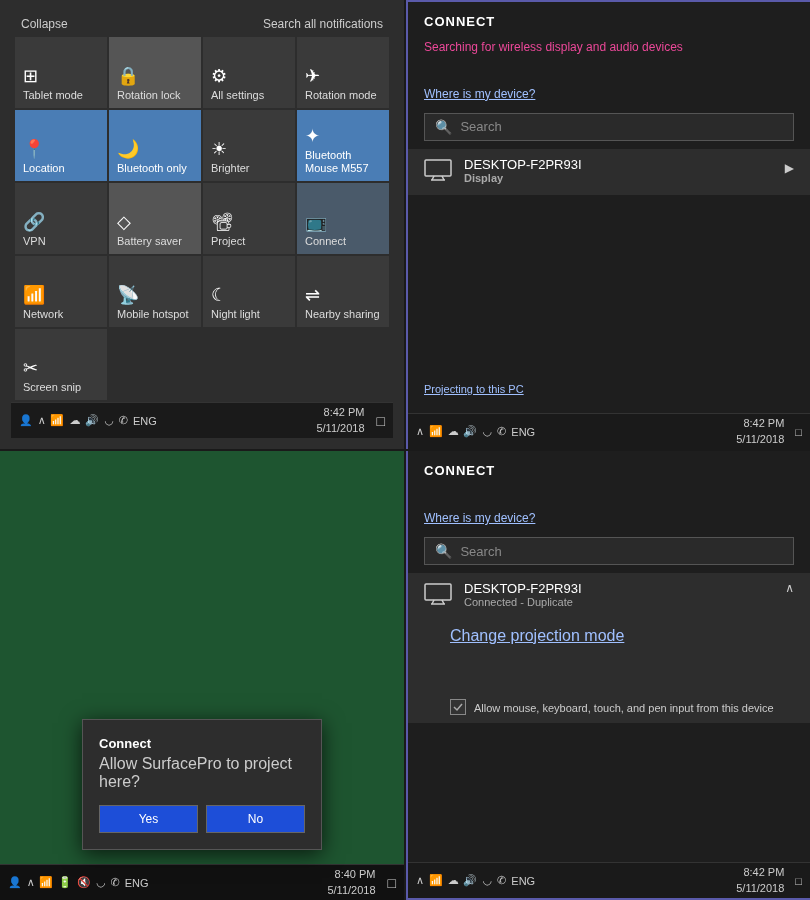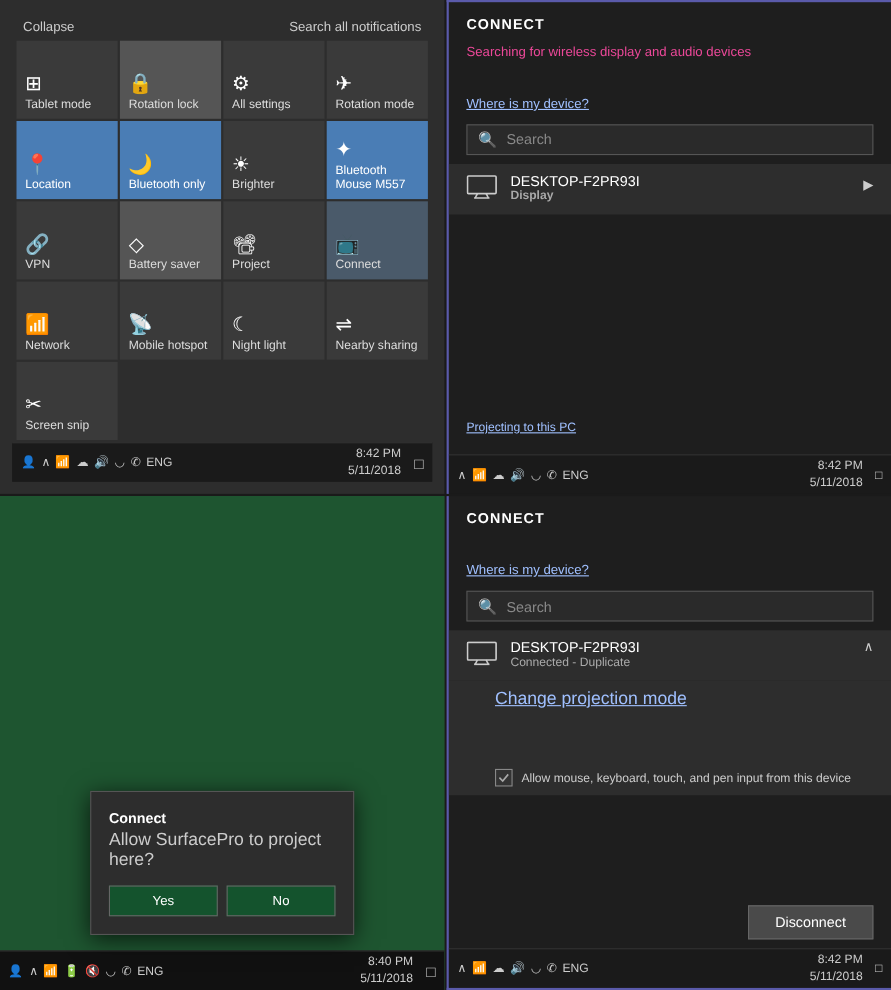--- a/index.html
+++ b/index.html
@@ -262,21 +262,21 @@
 
     .dialog-buttons {
       display: flex;
       gap: 8px;
       justify-content: center;
     }
 
     .dialog-btn {
       flex: 1;
       padding: 6px 0;
-      background: #14532d;
+      background: #1d4ed8;
       border: 1px solid #666;
       color: #fff;
       font-size: 12px;
       cursor: pointer;
       text-align: center;
     }
 
     
     .panel-4 {
       background: #1e1e1e;
@@ -604,23 +604,20 @@
         <svg width="10" height="10" viewBox="0 0 10 10">
           <polyline points="1,5 4,8 9,2" stroke="#aaa" stroke-width="1.5" fill="none"></polyline>
         </svg>
       </div>
       <span class="device-option-text">Allow mouse, keyboard, touch, and pen input from this device</span>
     </div>
   </div>
 
   <div style="flex:1;"></div>
 
-  <div class="disconnect-btn-container">
-    <button class="disconnect-btn-el">Disconnect</button>
-  </div>
 
   <div class="panel-4-taskbar">
     <span class="tb-icon">∧</span>
     <span class="tb-icon">📶</span>
     <span class="tb-icon">☁</span>
     <span class="tb-icon">🔊</span>
     <span class="tb-icon">◡</span>
     <span class="tb-icon">✆</span>
     <span class="tb-icon">ENG</span>
     <div class="tb-time">

